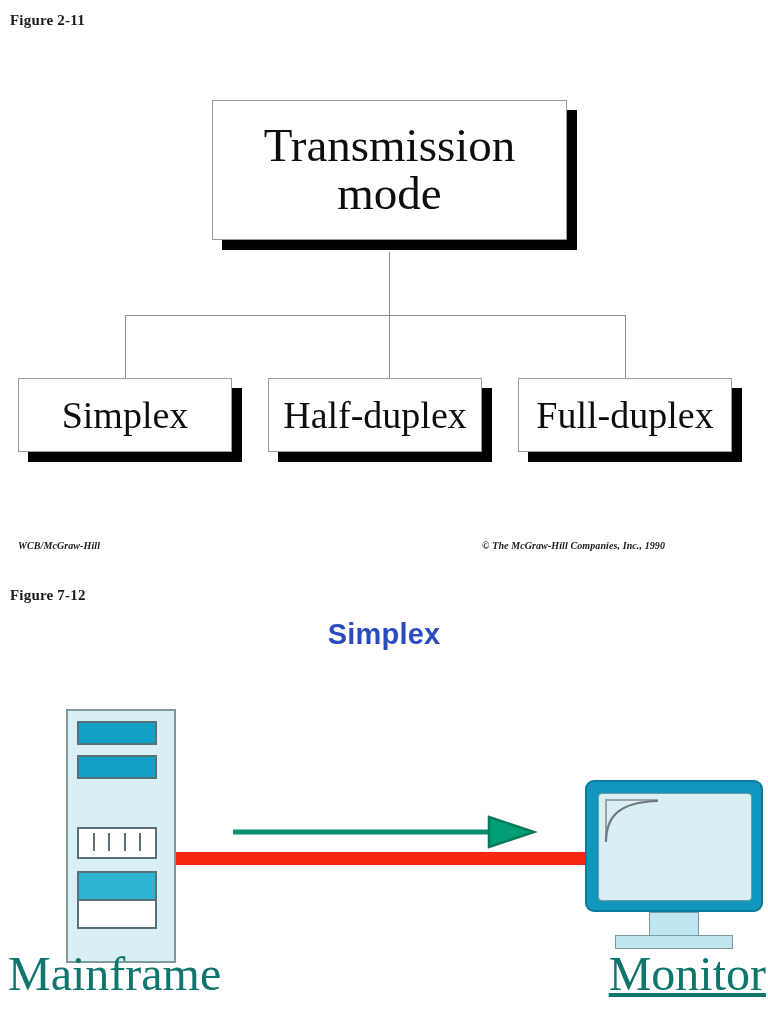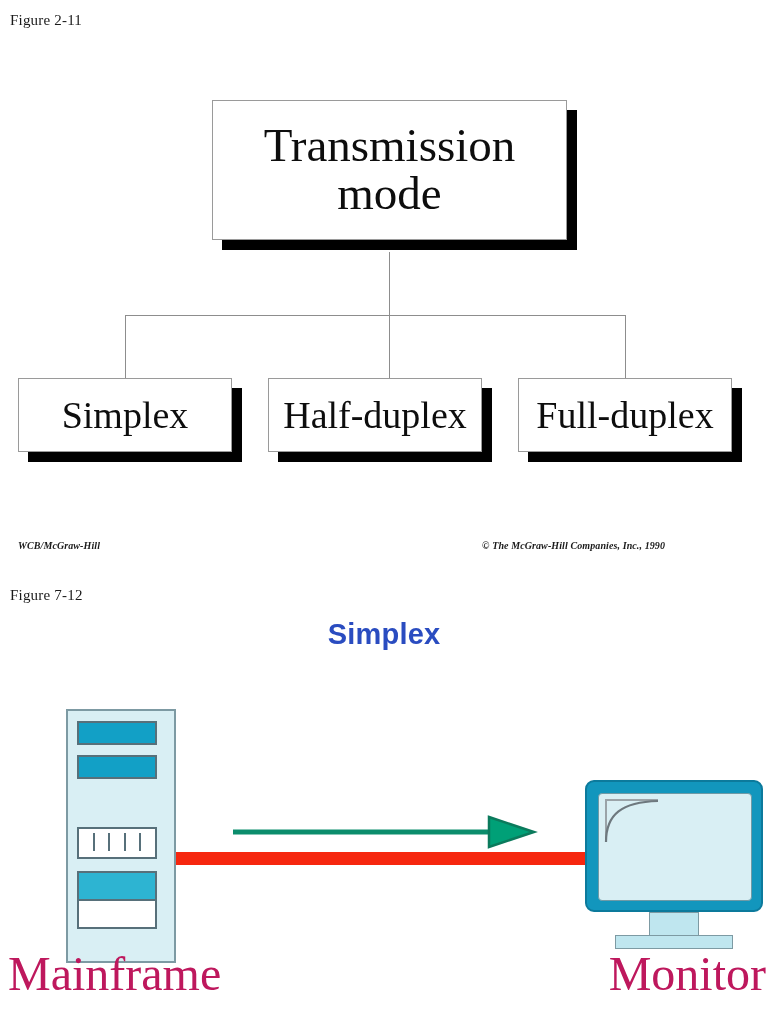--- a/index.html
+++ b/index.html
@@ -17,20 +17,21 @@
 
   
   .abs { position: absolute; }
 
   
   .fig-caption {
     font-family: "Liberation Serif", serif;
     font-size: 15px;
     color: #1a1a1a;
     letter-spacing: .2px;
+    font-weight: bold;
   }
   #fig-211 { left: 10px; top: 12px; }
   #fig-212 { left: 10px; top: 587px; }
 
   
   #tree { left: 0; top: 0; width: 768px; height: 520px; }
 
   .node {
     position: absolute;
   }
@@ -199,25 +200,25 @@
     position: absolute; left: 30px; top: 155px;
     width: 118px; height: 14px;
     background: #bfe6ef;
     border: 1px solid #7d9aa3;
   }
 
   
   .device-label {
     font-family: "Liberation Serif", serif;
     font-size: 48px;
-    color: #be185d;
+    color: #0f766e;
     line-height: 1;
   }
   #label-mainframe { left: 8px;  top: 950px; }
-  #label-monitor   { right: 2px; top: 950px; }
+  #label-monitor   { right: 2px; top: 950px; text-decoration: underline; }
 </style>
 </head>
 <body>
 
 <div class="abs fig-caption" id="fig-211">Figure 2-11</div>
 
 <div class="abs" id="tree">
 
   <div class="connector" id="conn-stem"></div>
   <div class="connector" id="conn-bar"></div>

